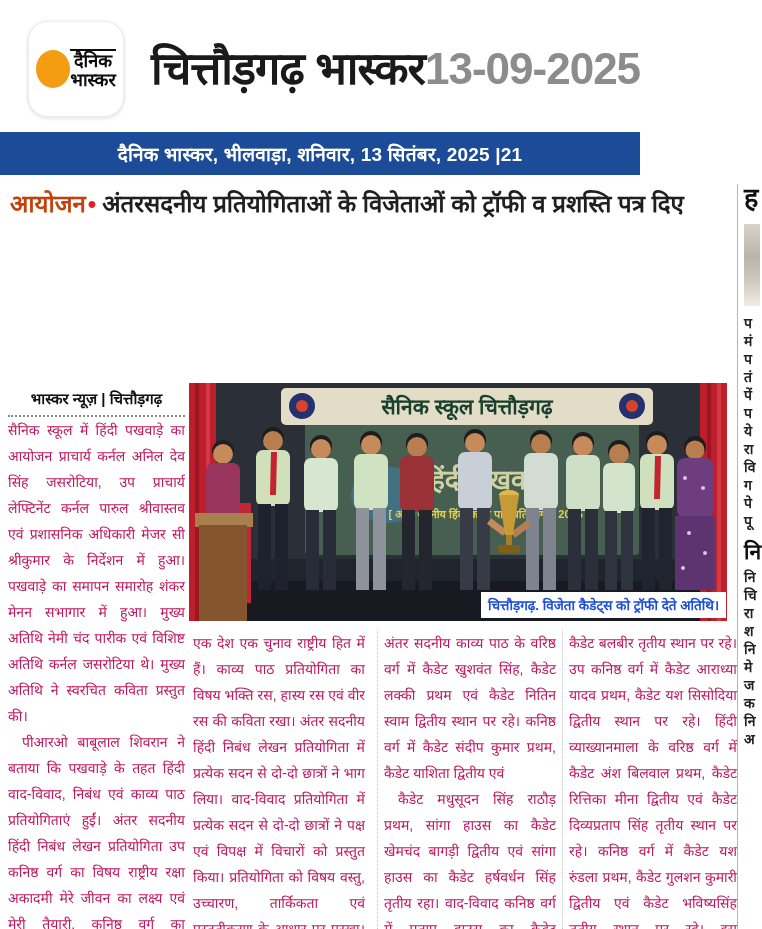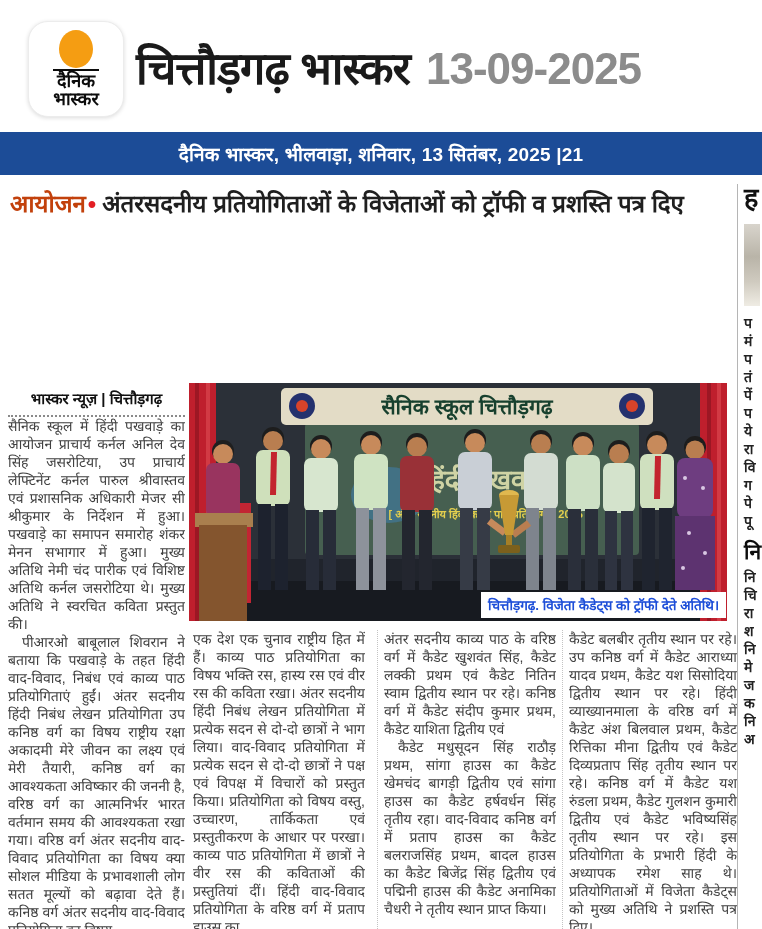--- a/index.html
+++ b/index.html
@@ -3,49 +3,49 @@
 <meta charset="utf-8">
 <style>
   html,body{margin:0;padding:0;background:#ffffff;}
   .page{position:relative;width:762px;height:929px;background:#fff;overflow:hidden;
         font-family:"Liberation Sans","DejaVu Sans",sans-serif;color:#141414;}
 
   
   .app-header{position:absolute;top:0;left:0;width:762px;height:131px;background:#fff;}
   .logo-card{position:absolute;left:28px;top:21px;width:94px;height:94px;background:#fff;
              border:1px solid #ececec;border-radius:20px;box-shadow:0 1px 4px rgba(0,0,0,.14);
-             display:flex;flex-direction:column;align-items:center;justify-content:center;}
+             display:flex;flex-direction:row;align-items:center;justify-content:center;}
   .logo-sun{width:34px;height:38px;border-radius:50%;background:#f59d12;margin-bottom:1px;}
   .logo-word{font-weight:bold;font-size:18px;line-height:1.02;color:#0c0c0c;text-align:center;
              border-top:2px solid #0c0c0c;padding-top:1px;}
-  .title-row{position:absolute;left:136px;top:36px;display:flex;align-items:baseline;gap:16px;}
+  .title-row{position:absolute;left:151px;top:36px;display:flex;align-items:baseline;}
   .app-title{font-size:45px;font-weight:bold;color:#1a1a1a;letter-spacing:-1px;}
   .app-date{font-size:44px;font-weight:bold;color:#8c8c8c;letter-spacing:-1px;text-align:right;}
 
   
-  .masthead{position:absolute;top:132px;left:0;width:762px;height:43px;background:#1c4c97;
+  .masthead{position:absolute;top:132px;left:0;width:640px;height:43px;background:#1c4c97;
             display:flex;align-items:center;justify-content:center;}
   .masthead span{color:#fff;font-weight:bold;font-size:19px;letter-spacing:.2px;}
 
   
   .kicker-row{position:absolute;top:186px;left:10px;width:720px;font-size:24px;font-weight:bold;
               white-space:nowrap;overflow:hidden;}
   .kicker-label{color:#c2410c;}
   .kicker-bullet{color:#e31e24;padding:0 6px 0 2px;}
   .kicker-text{color:#1f1f1f;}
 
   
   .headline{position:absolute;top:221px;left:6px;width:732px;color:#0b0b0b;font-weight:bold;
             letter-spacing:-1px;}
   .headline .hl{font-size:51px;line-height:75px;white-space:nowrap;overflow:hidden;}
 
   
   .byline{position:absolute;left:8px;top:388px;width:177px;text-align:center;font-weight:bold;
           font-size:15px;color:#111;padding-bottom:7px;border-bottom:2px dotted #8a8a8a;}
-  .bodycol{position:absolute;font-size:14px;line-height:18px;text-align:justify;color:#404040;
+  .bodycol{position:absolute;font-size:14px;line-height:26px;text-align:justify;color:#be185d;
            overflow:hidden;}
   .bodycol p{margin:0;}
   .bodycol p + p{text-indent:14px;}
   .col1{left:8px;top:417px;width:177px;height:512px;}
   .col2{left:193px;top:630px;width:172px;height:299px;}
   .col3{left:377px;top:630px;width:172px;height:299px;border-left:1px dotted #c3c3c3;padding-left:6px;}
   .col4{left:562px;top:630px;width:168px;height:299px;border-left:1px dotted #c3c3c3;padding-left:6px;}
 
   
   .photo{position:absolute;left:189px;top:383px;width:538px;height:238px;background:#2b2f37;}

